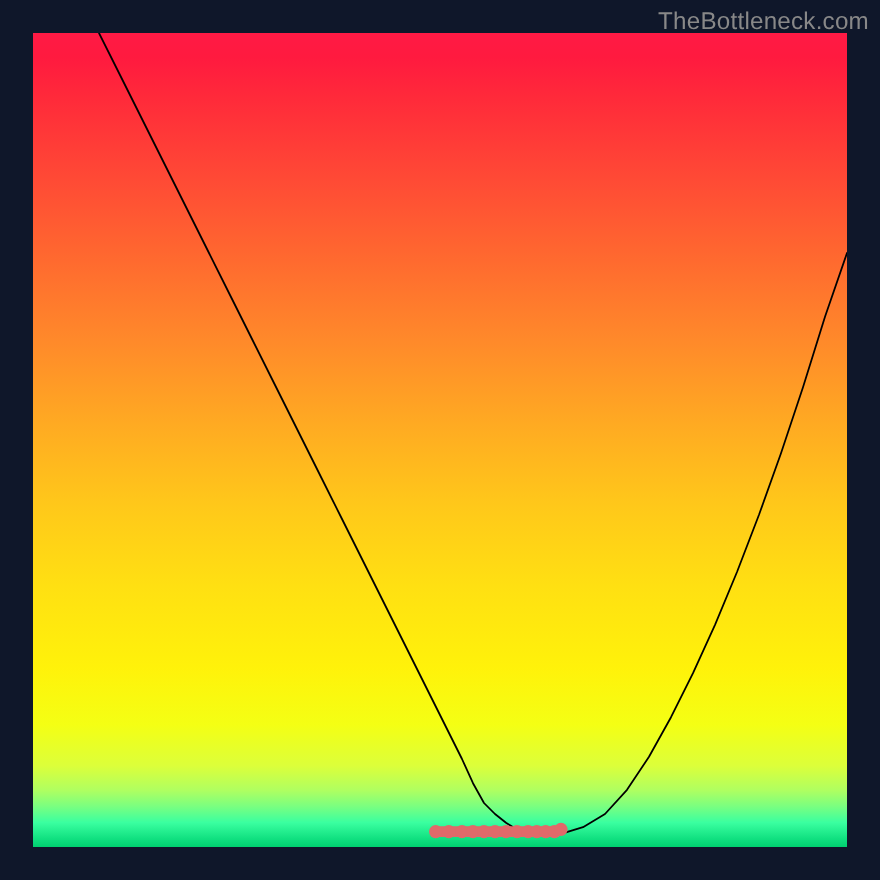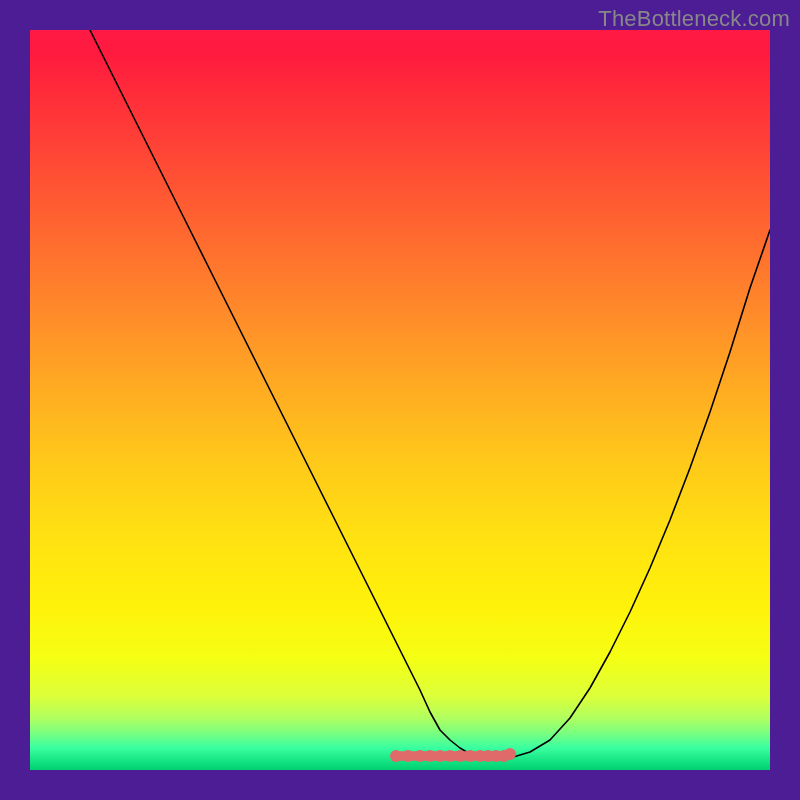--- a/index.html
+++ b/index.html
@@ -8,21 +8,21 @@
     width: 800px;
     height: 800px;
     overflow: hidden;
     background: #000;
     font-family: Arial, Helvetica, sans-serif;
   }
   .frame {
     position: relative;
     width: 800px;
     height: 800px;
-    background: #4c1d95;
+    background: #0f172a;
   }
   .plot {
     position: absolute;
     left: 30px;
     top: 30px;
     width: 740px;
     height: 740px;
     background: linear-gradient(
       to bottom,
       #ff1a45 0%,

